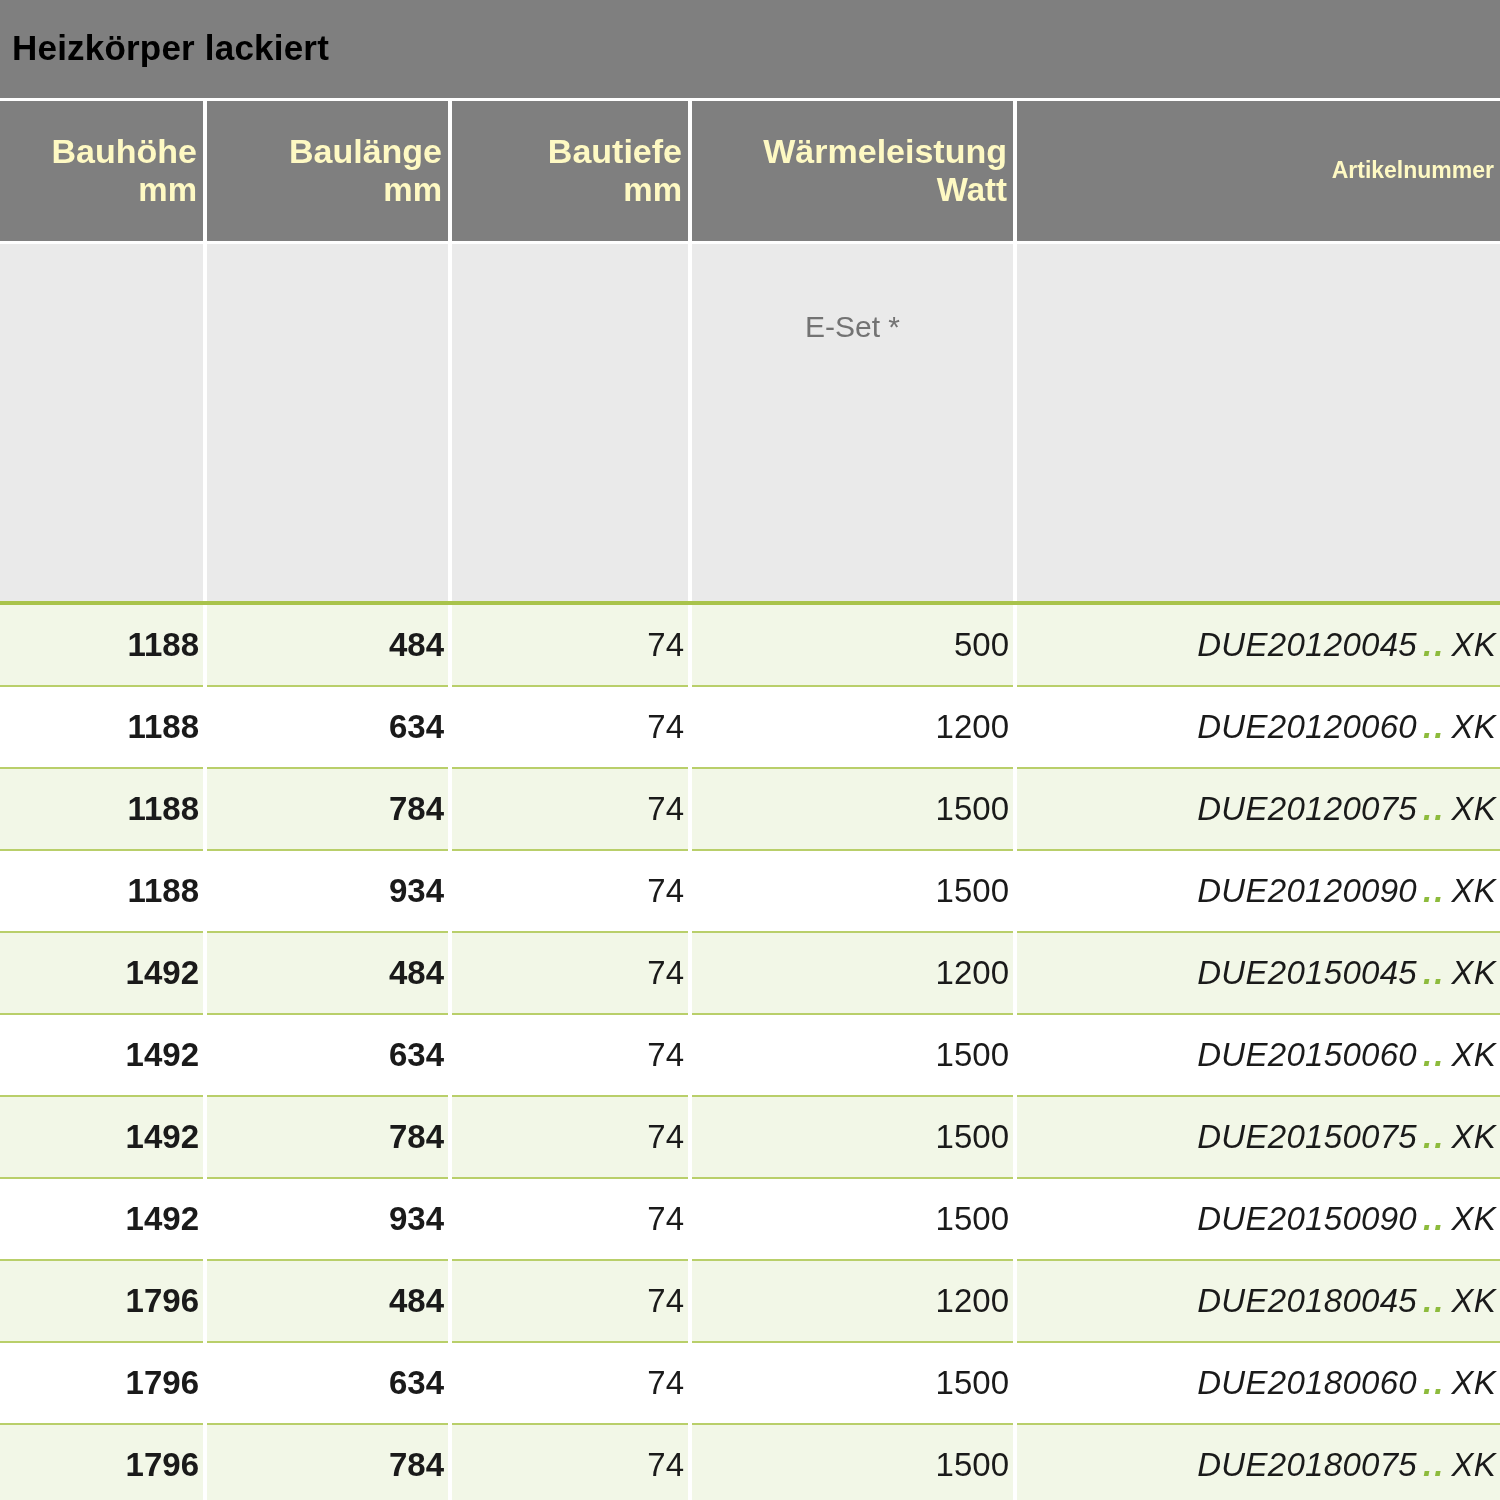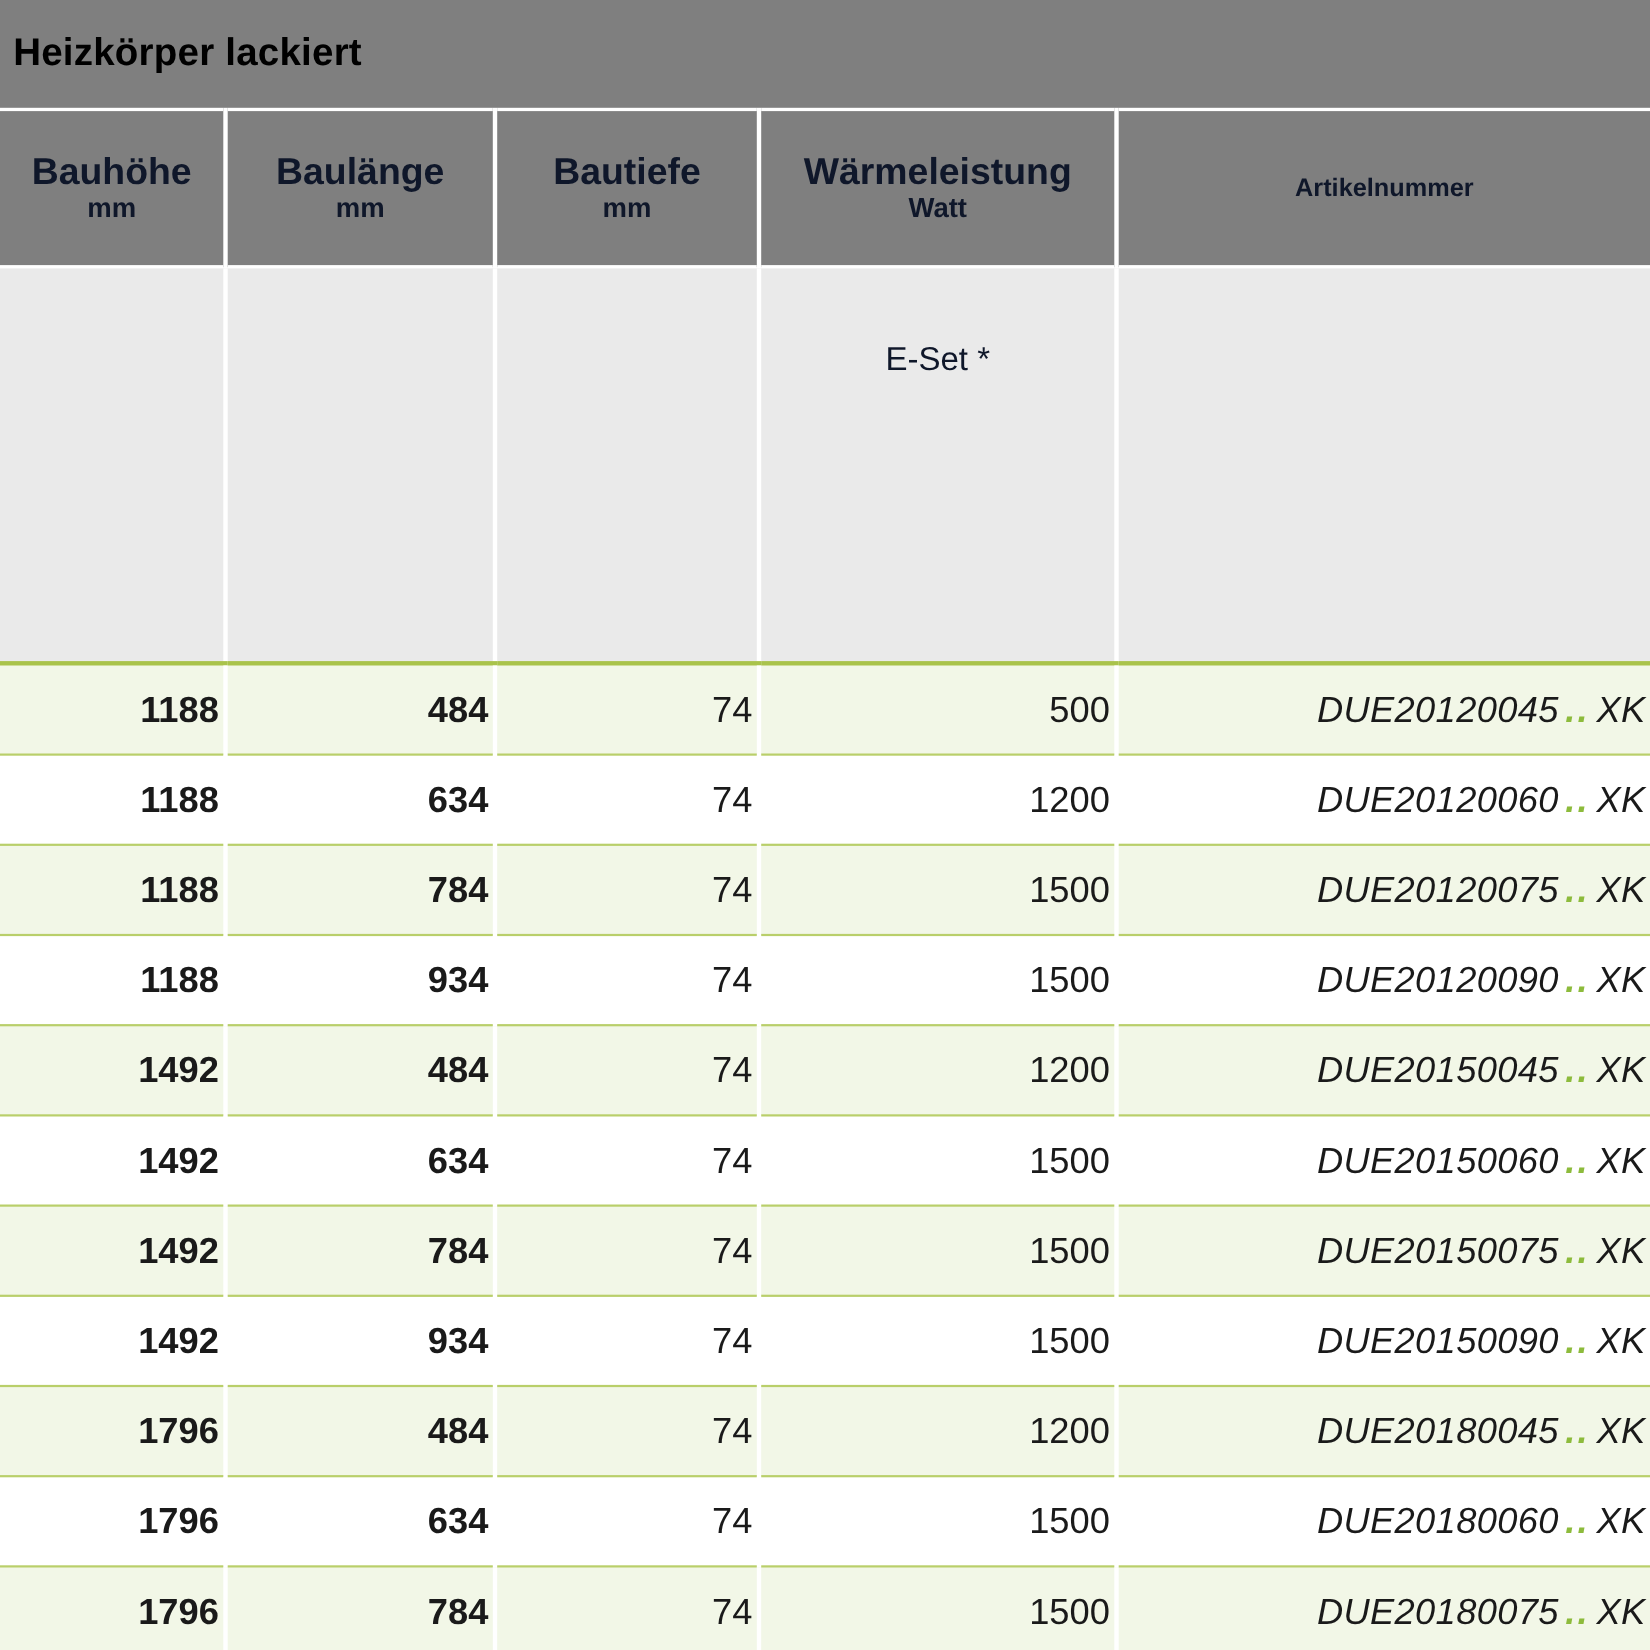--- a/index.html
+++ b/index.html
@@ -45,56 +45,56 @@
     padding: 6px 12px 10px 12px;
     height: 82px;
     vertical-align: middle;
     border-bottom: 3px solid #ffffff;
     line-height: 1.0;
   }
 
   
   .hdr {
     background: #7f7f7f;
-    color: #0f172a;
-    font-weight: 700;
-    text-align: center;
+    color: #fef9c3;
+    font-weight: 700;
+    text-align: right;
     vertical-align: middle;
     height: 140px;
     border-right: 4px solid #ffffff;
     border-bottom: 3px solid #ffffff;
     padding: 0 6px;
   }
   .hdr:last-child { border-right: none; }
   .hdr .l1 {
     display: block;
     font-size: 34px;
     line-height: 1.12;
   }
   .hdr .l2 {
     display: block;
-    font-size: 25px;
+    font-size: 33px;
     line-height: 1.18;
     font-weight: 700;
   }
   .hdr.single .l1 {
     font-size: 23px;
   }
 
   
   .sub {
     background: #eaeaea;
     height: 290px;
     vertical-align: top;
     border-right: 4px solid #ffffff;
     border-bottom: 4px solid #a9c34b;
     text-align: center;
     padding-top: 66px;
     font-size: 30px;
-    color: #0f172a;
+    color: #737373;
   }
   .sub:last-child { border-right: none; }
   .sub.blank { }
 
   
   tr.data td {
     height: 80px;
     text-align: right;
     vertical-align: middle;
     border-right: 4px solid #ffffff;

